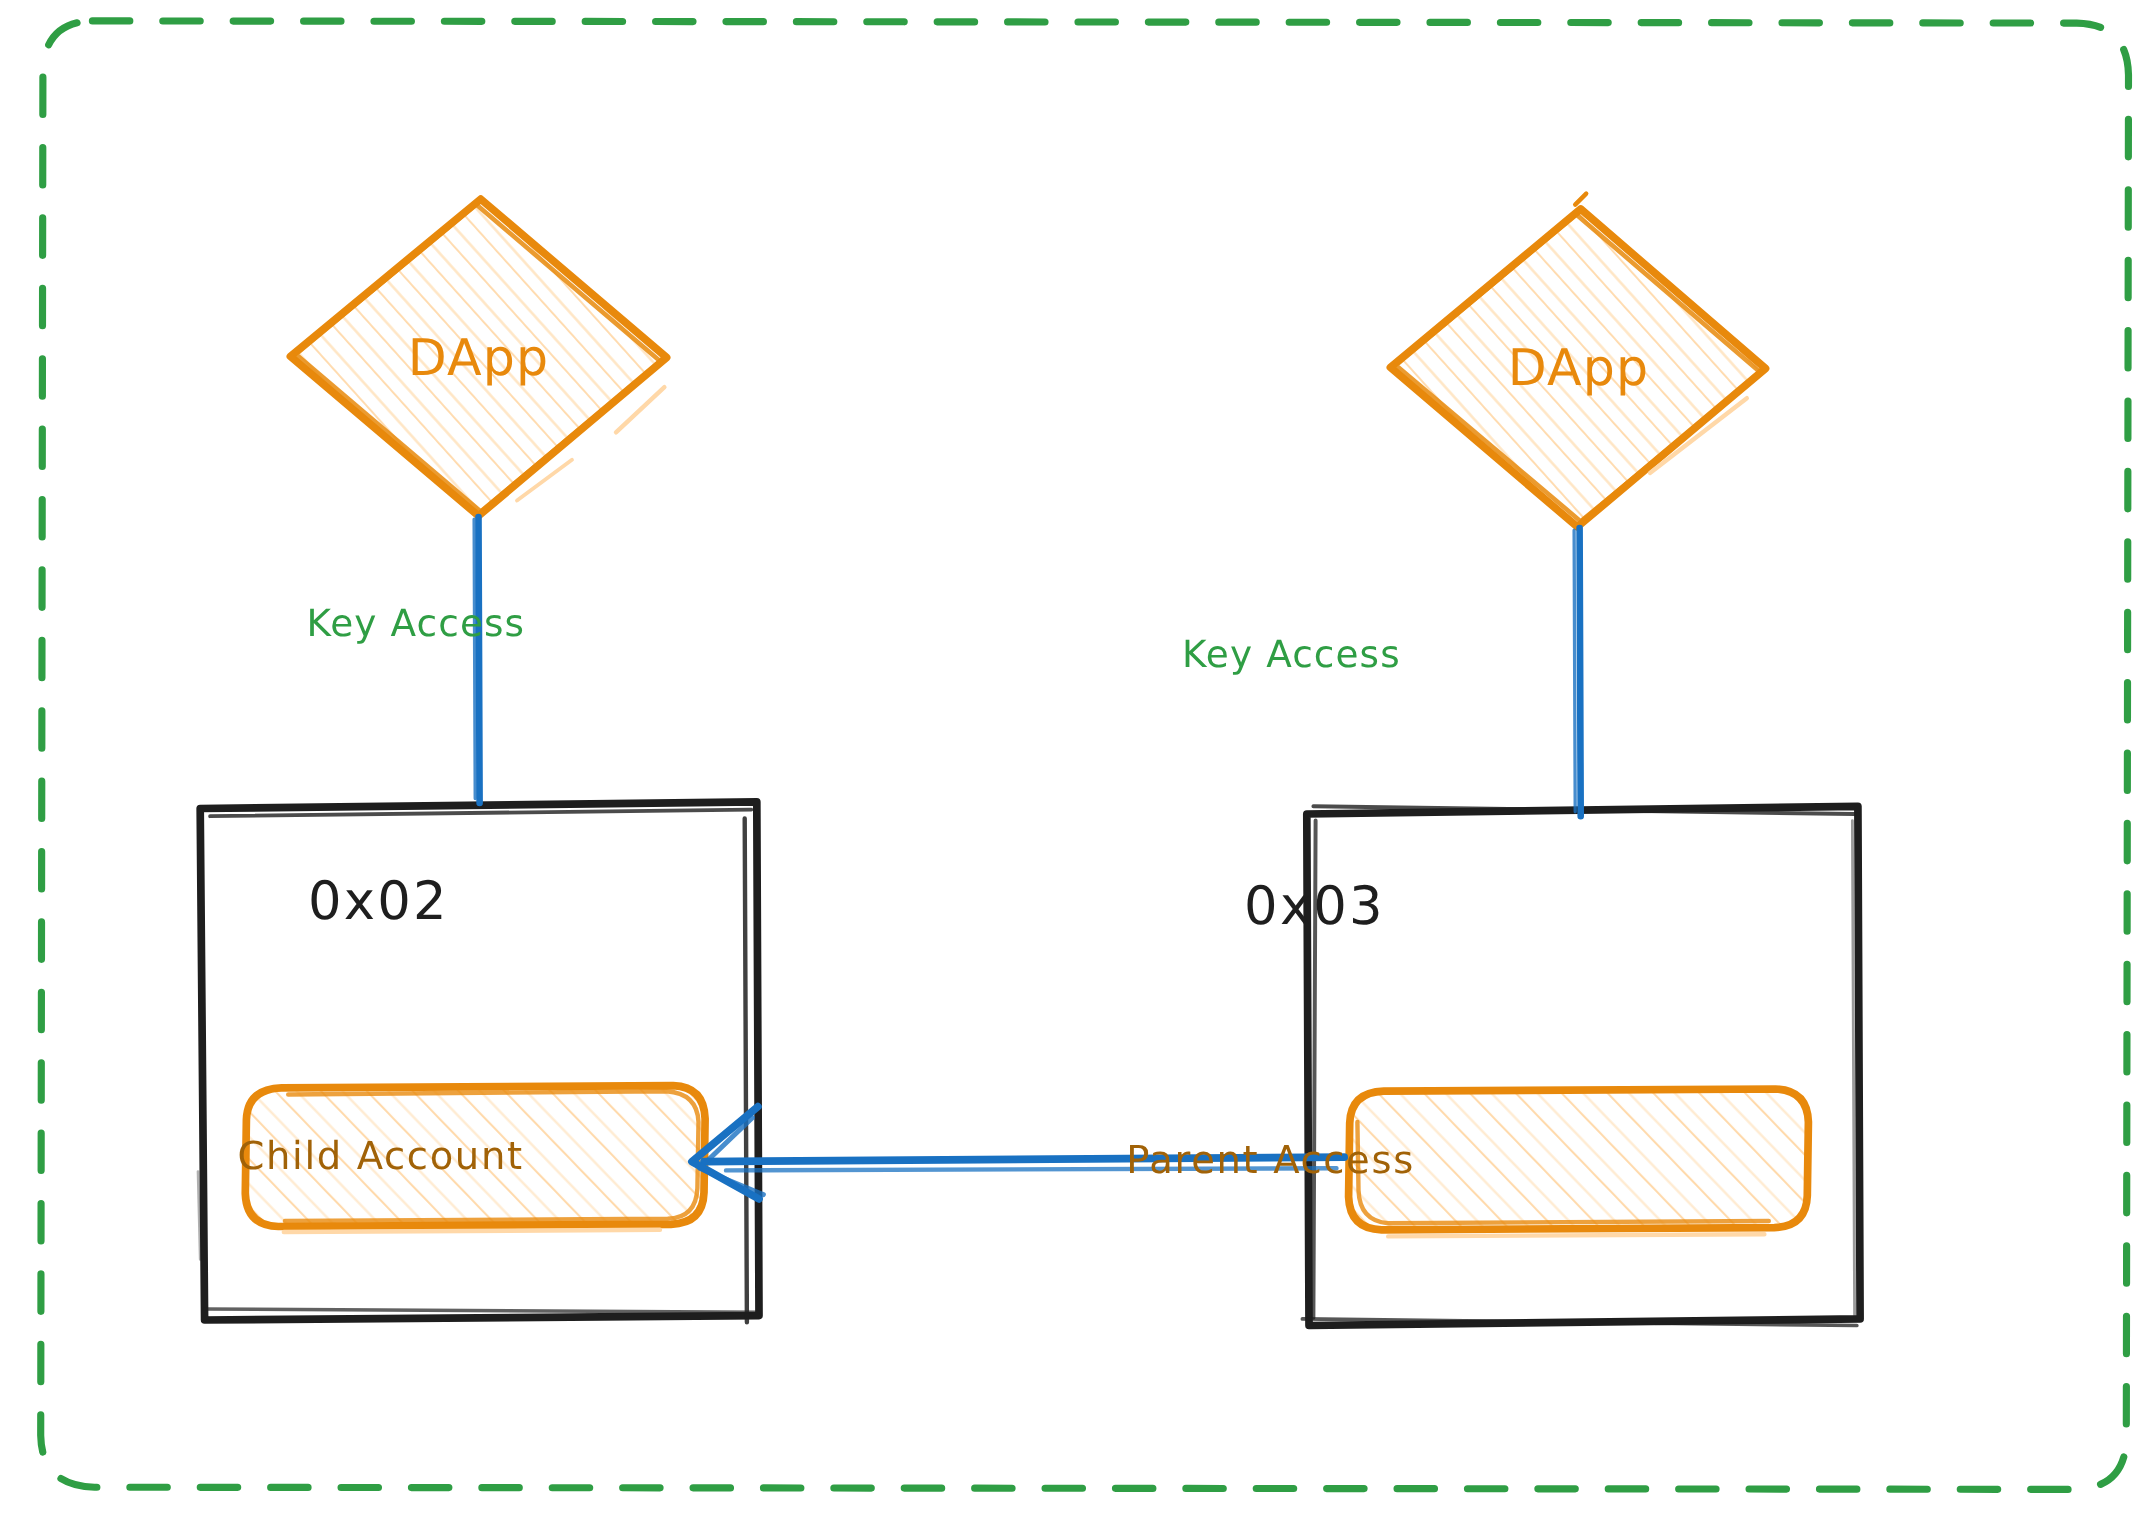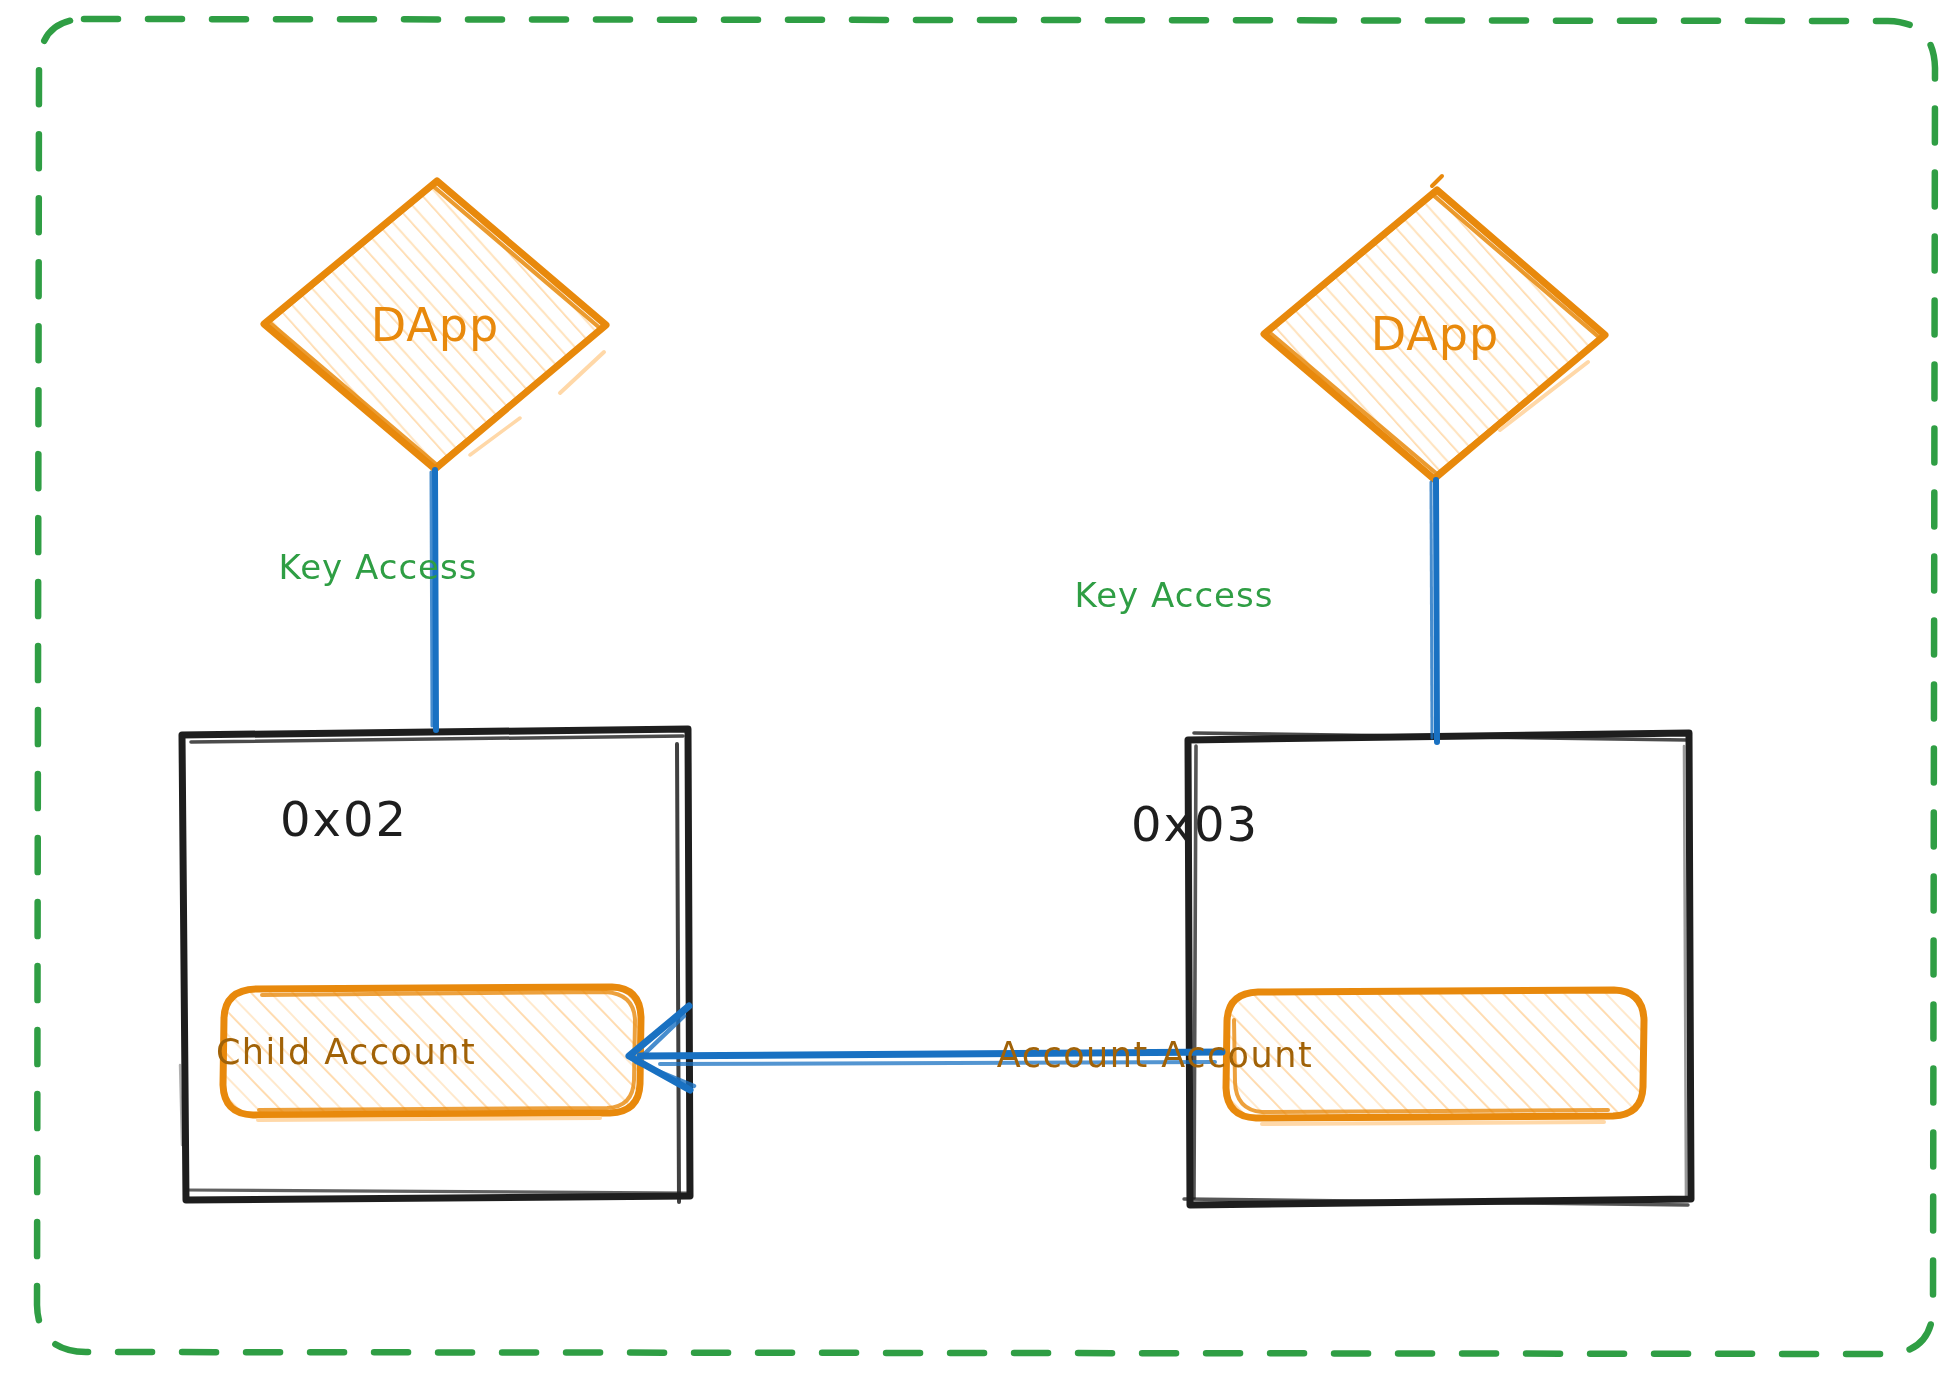--- a/index.html
+++ b/index.html
@@ -149,20 +149,20 @@
   <div class="lbl lbl-node-orange" style="left:435px; top:325px;">DApp</div>
 
   <div class="lbl lbl-node-orange" style="left:1435px; top:334px;">DApp</div>
 
   <div class="lbl lbl-box-title" style="left:344px; top:819px;">0x02</div>
 
   <div class="lbl lbl-box-title" style="left:1195px; top:824px;">0x03</div>
 
   <div class="lbl lbl-inner" style="left:346px; top:1052px;">Child Account</div>
 
-  <div class="lbl lbl-inner" style="left:1155px; top:1055px;">Account Account</div>
+  <div class="lbl lbl-inner" style="left:1155px; top:1055px;">Parent Access</div>
 
   <div class="lbl lbl-edge" style="left:378px; top:567px;">Key Access</div>
 
   <div class="lbl lbl-edge" style="left:1174px; top:595px;">Key Access</div>
 
 
 </div>
 
 </body></html>

